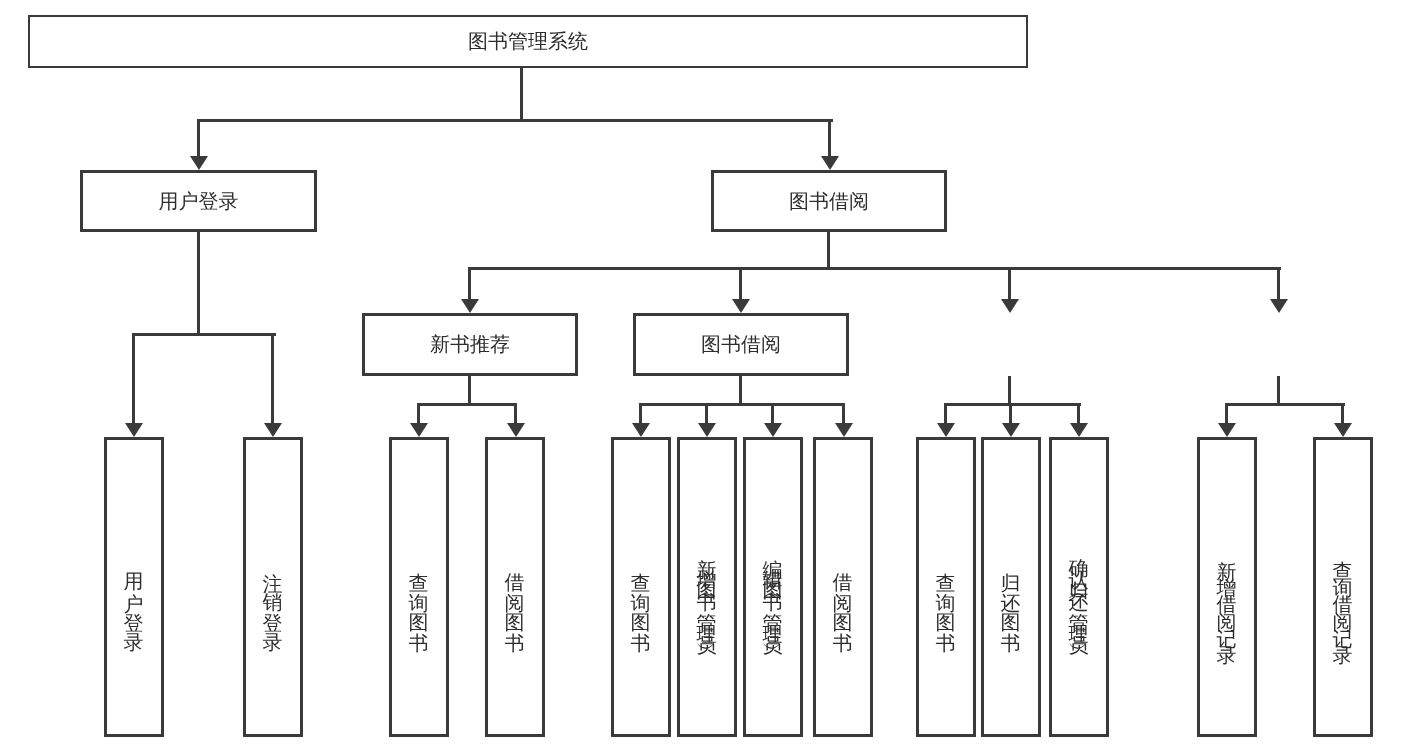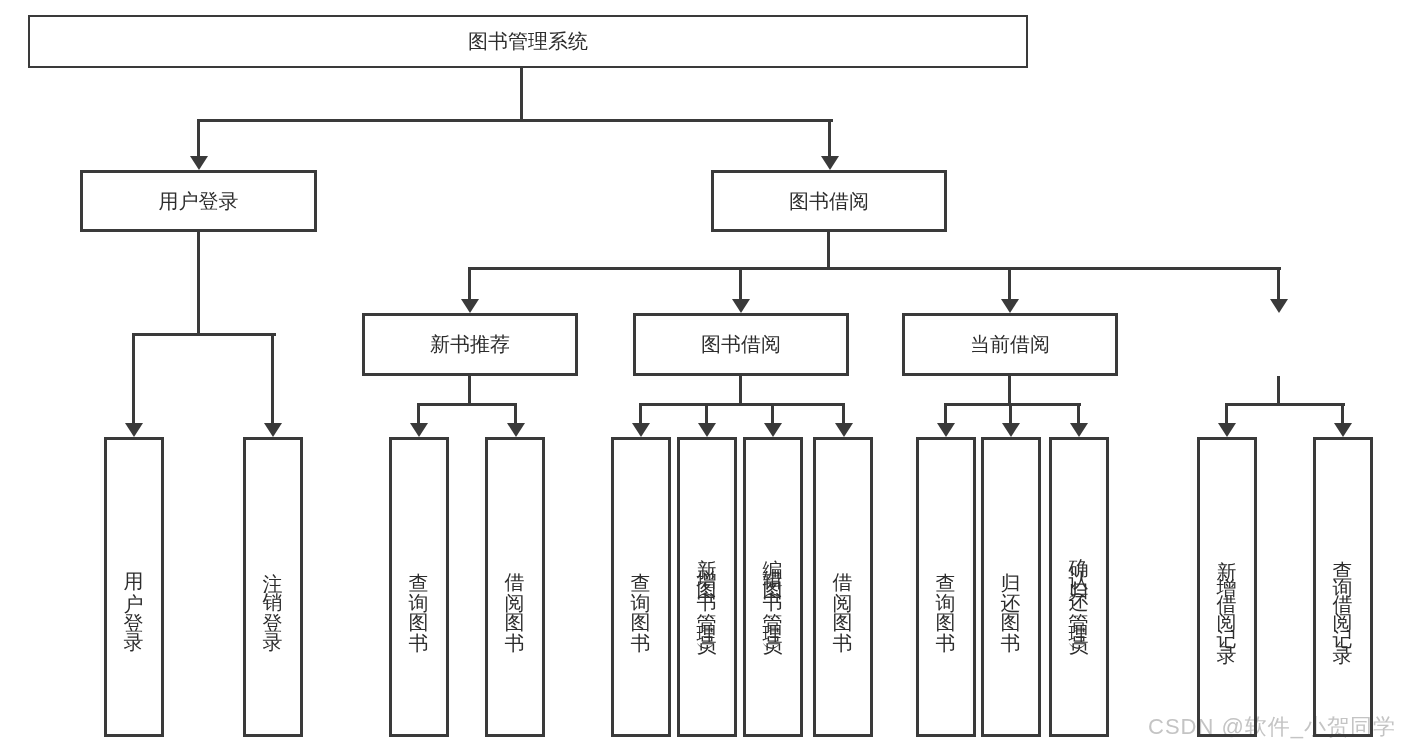--- a/index.html
+++ b/index.html
@@ -41,21 +41,20 @@
   .watermark {
     position:absolute; left:1148px; top:712px; z-index:1;
     font-size:22px; color:#c4c4c4; letter-spacing:1px; white-space:nowrap;
   }
 </style>
 </head>
 <body>
 
 <div id="canvas">
 
-  <div class="watermark">CSDN @软件_小贺同学</div>
 
   <div class="box root-box" style="left:28px; top:15px; width:1000px; height:53px;">
     <span>图书管理系统</span>
   </div>
 
   <div class="line" style="left:520px; top:66px; width:3px; height:56px;"></div>
   <div class="line" style="left:197px; top:119px; width:636px; height:3px;"></div>
   <div class="line" style="left:197px; top:119px; width:3px; height:40px;"></div>
   <div class="arrow" style="left:190px; top:156px;"></div>
   <div class="line" style="left:828px; top:119px; width:3px; height:40px;"></div>
@@ -84,23 +83,20 @@
   <div class="line" style="left:1008px; top:267px; width:3px; height:34px;"></div>
   <div class="arrow" style="left:1001px; top:299px;"></div>
   <div class="line" style="left:1277px; top:267px; width:3px; height:34px;"></div>
   <div class="arrow" style="left:1270px; top:299px;"></div>
 
   <div class="box" style="left:633px; top:313px; width:216px; height:63px;">
     <span>图书借阅</span>
   </div>
   <div class="box" style="left:362px; top:313px; width:216px; height:63px;">
     <span>新书推荐</span>
-  </div>
-  <div class="box" style="left:902px; top:313px; width:216px; height:63px;">
-    <span>当前借阅</span>
   </div>
 
   <div class="line" style="left:468px; top:376px; width:3px; height:30px;"></div>
   <div class="line" style="left:417px; top:403px; width:100px; height:3px;"></div>
   <div class="line" style="left:417px; top:403px; width:3px; height:21px;"></div>
   <div class="arrow" style="left:410px; top:423px;"></div>
   <div class="line" style="left:514px; top:403px; width:3px; height:21px;"></div>
   <div class="arrow" style="left:507px; top:423px;"></div>
 
   <div class="line" style="left:739px; top:376px; width:3px; height:30px;"></div>

